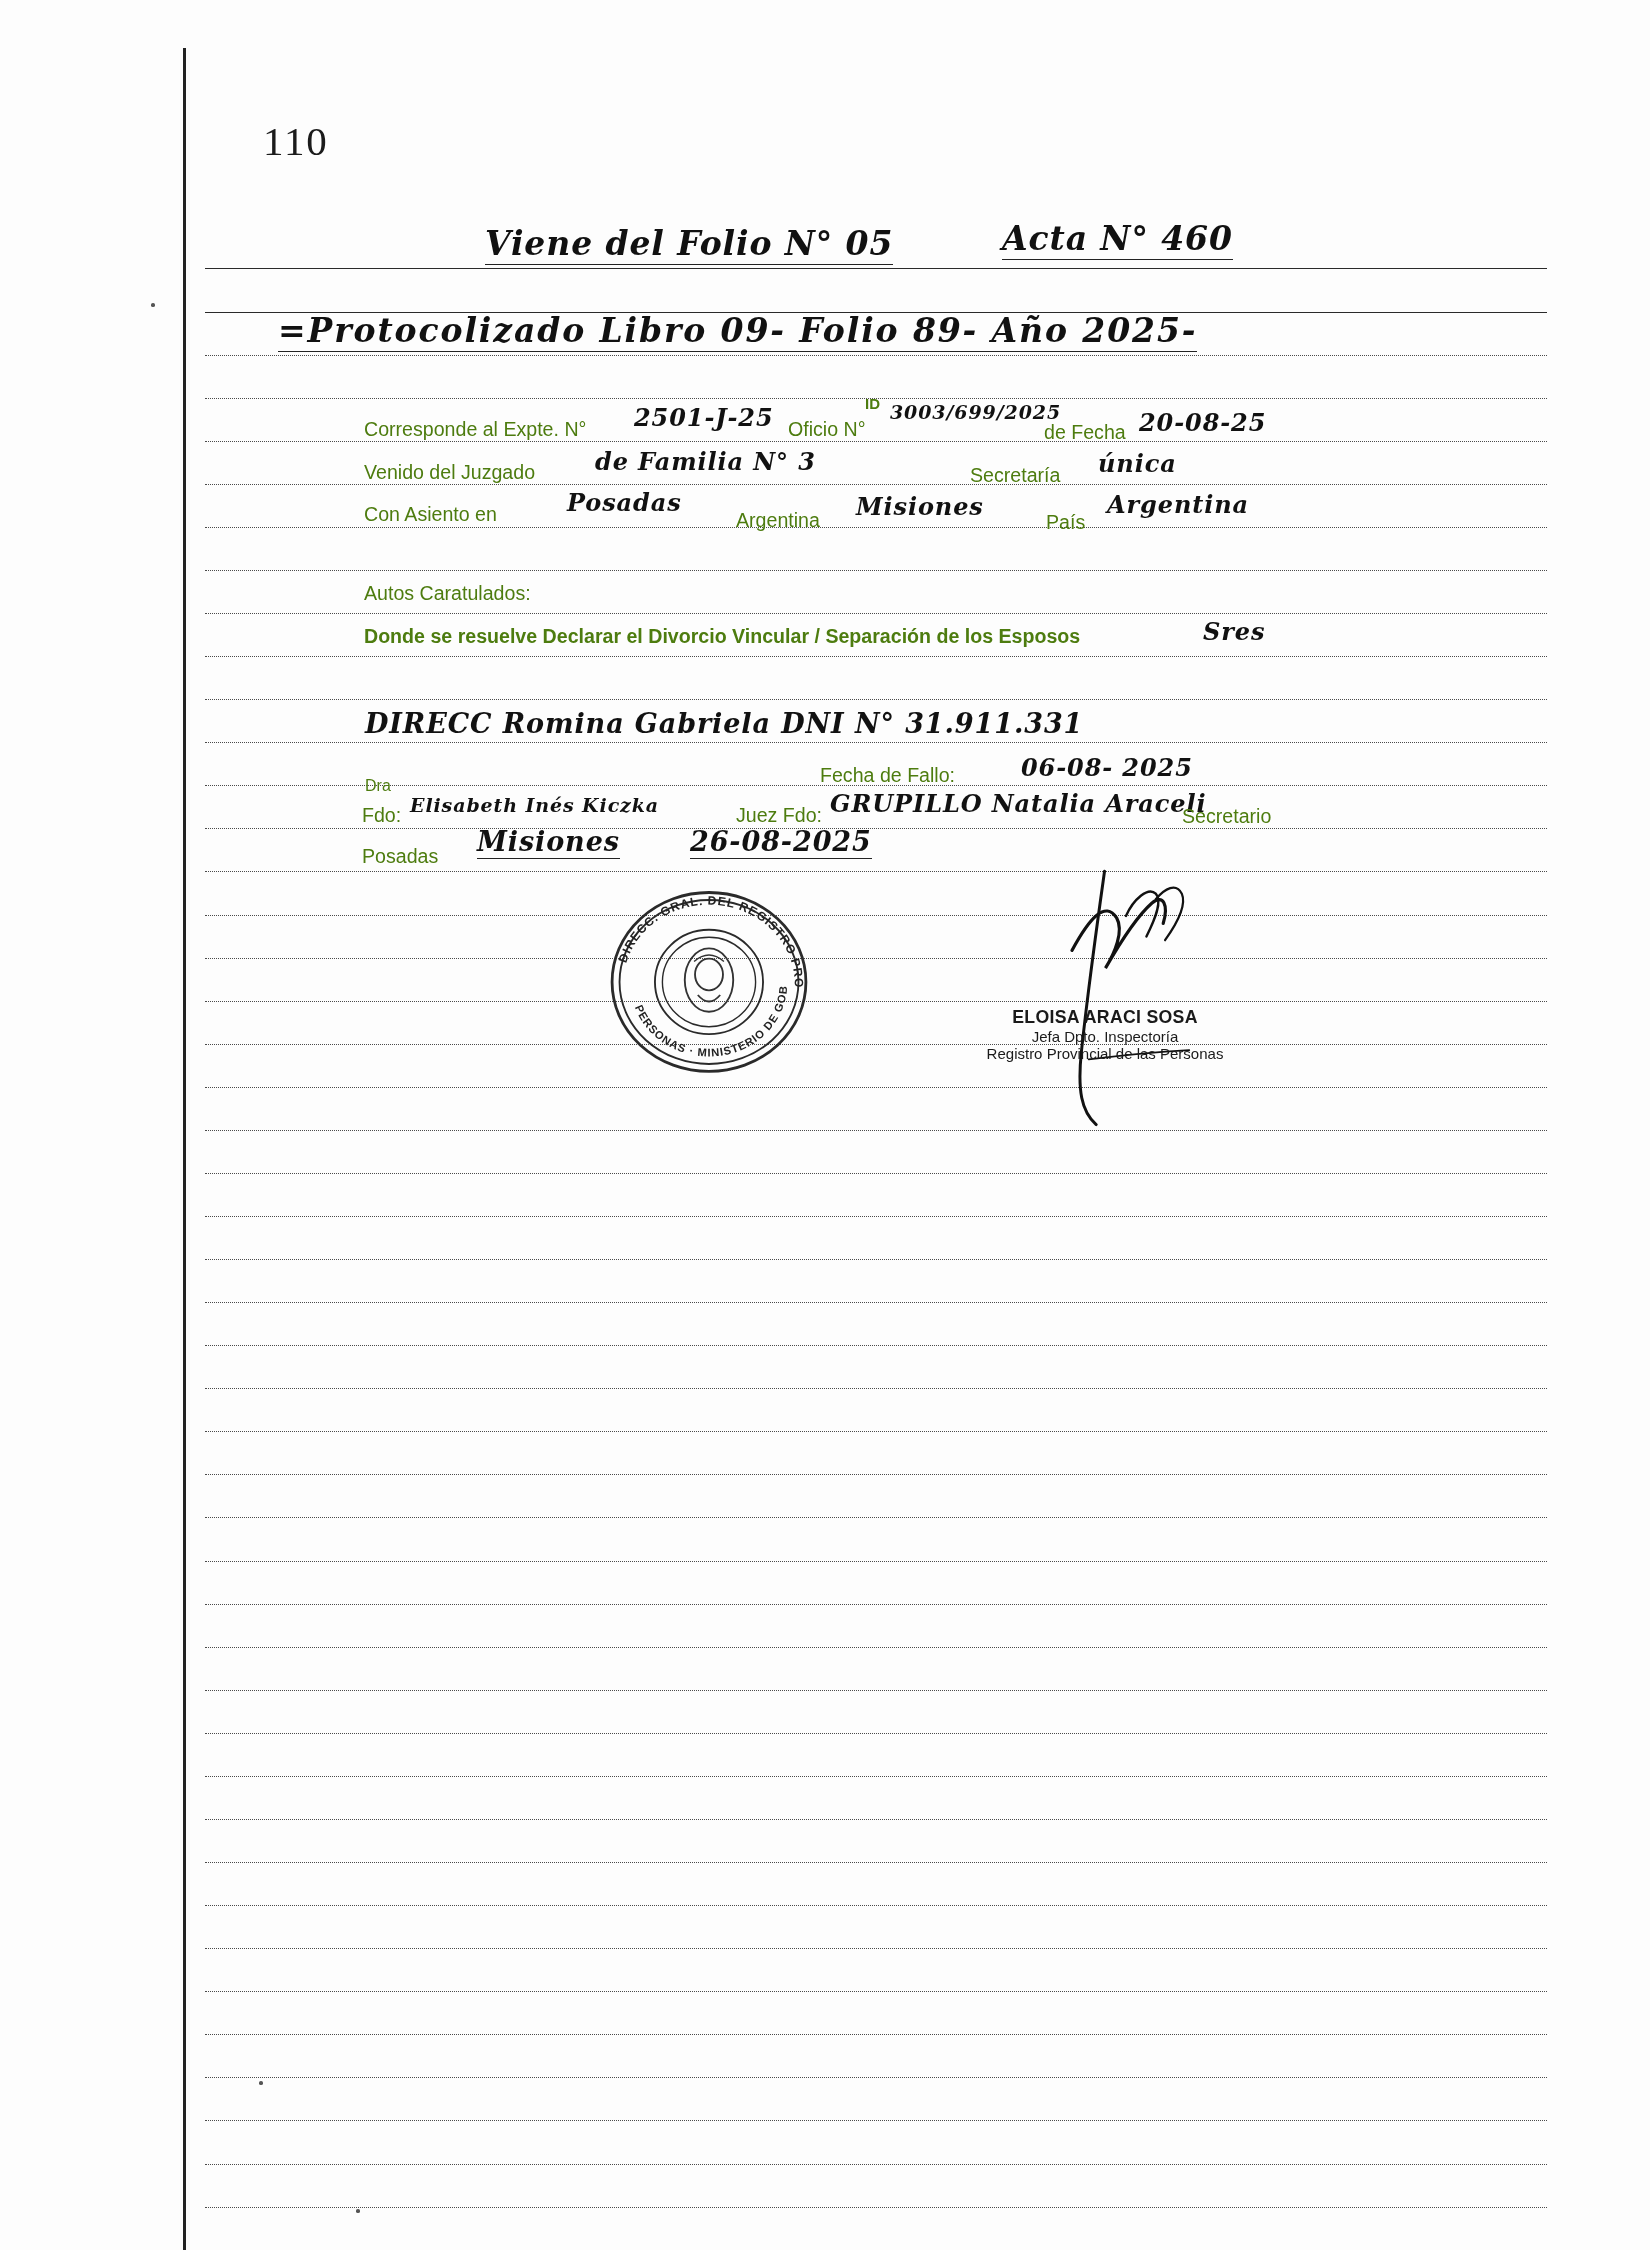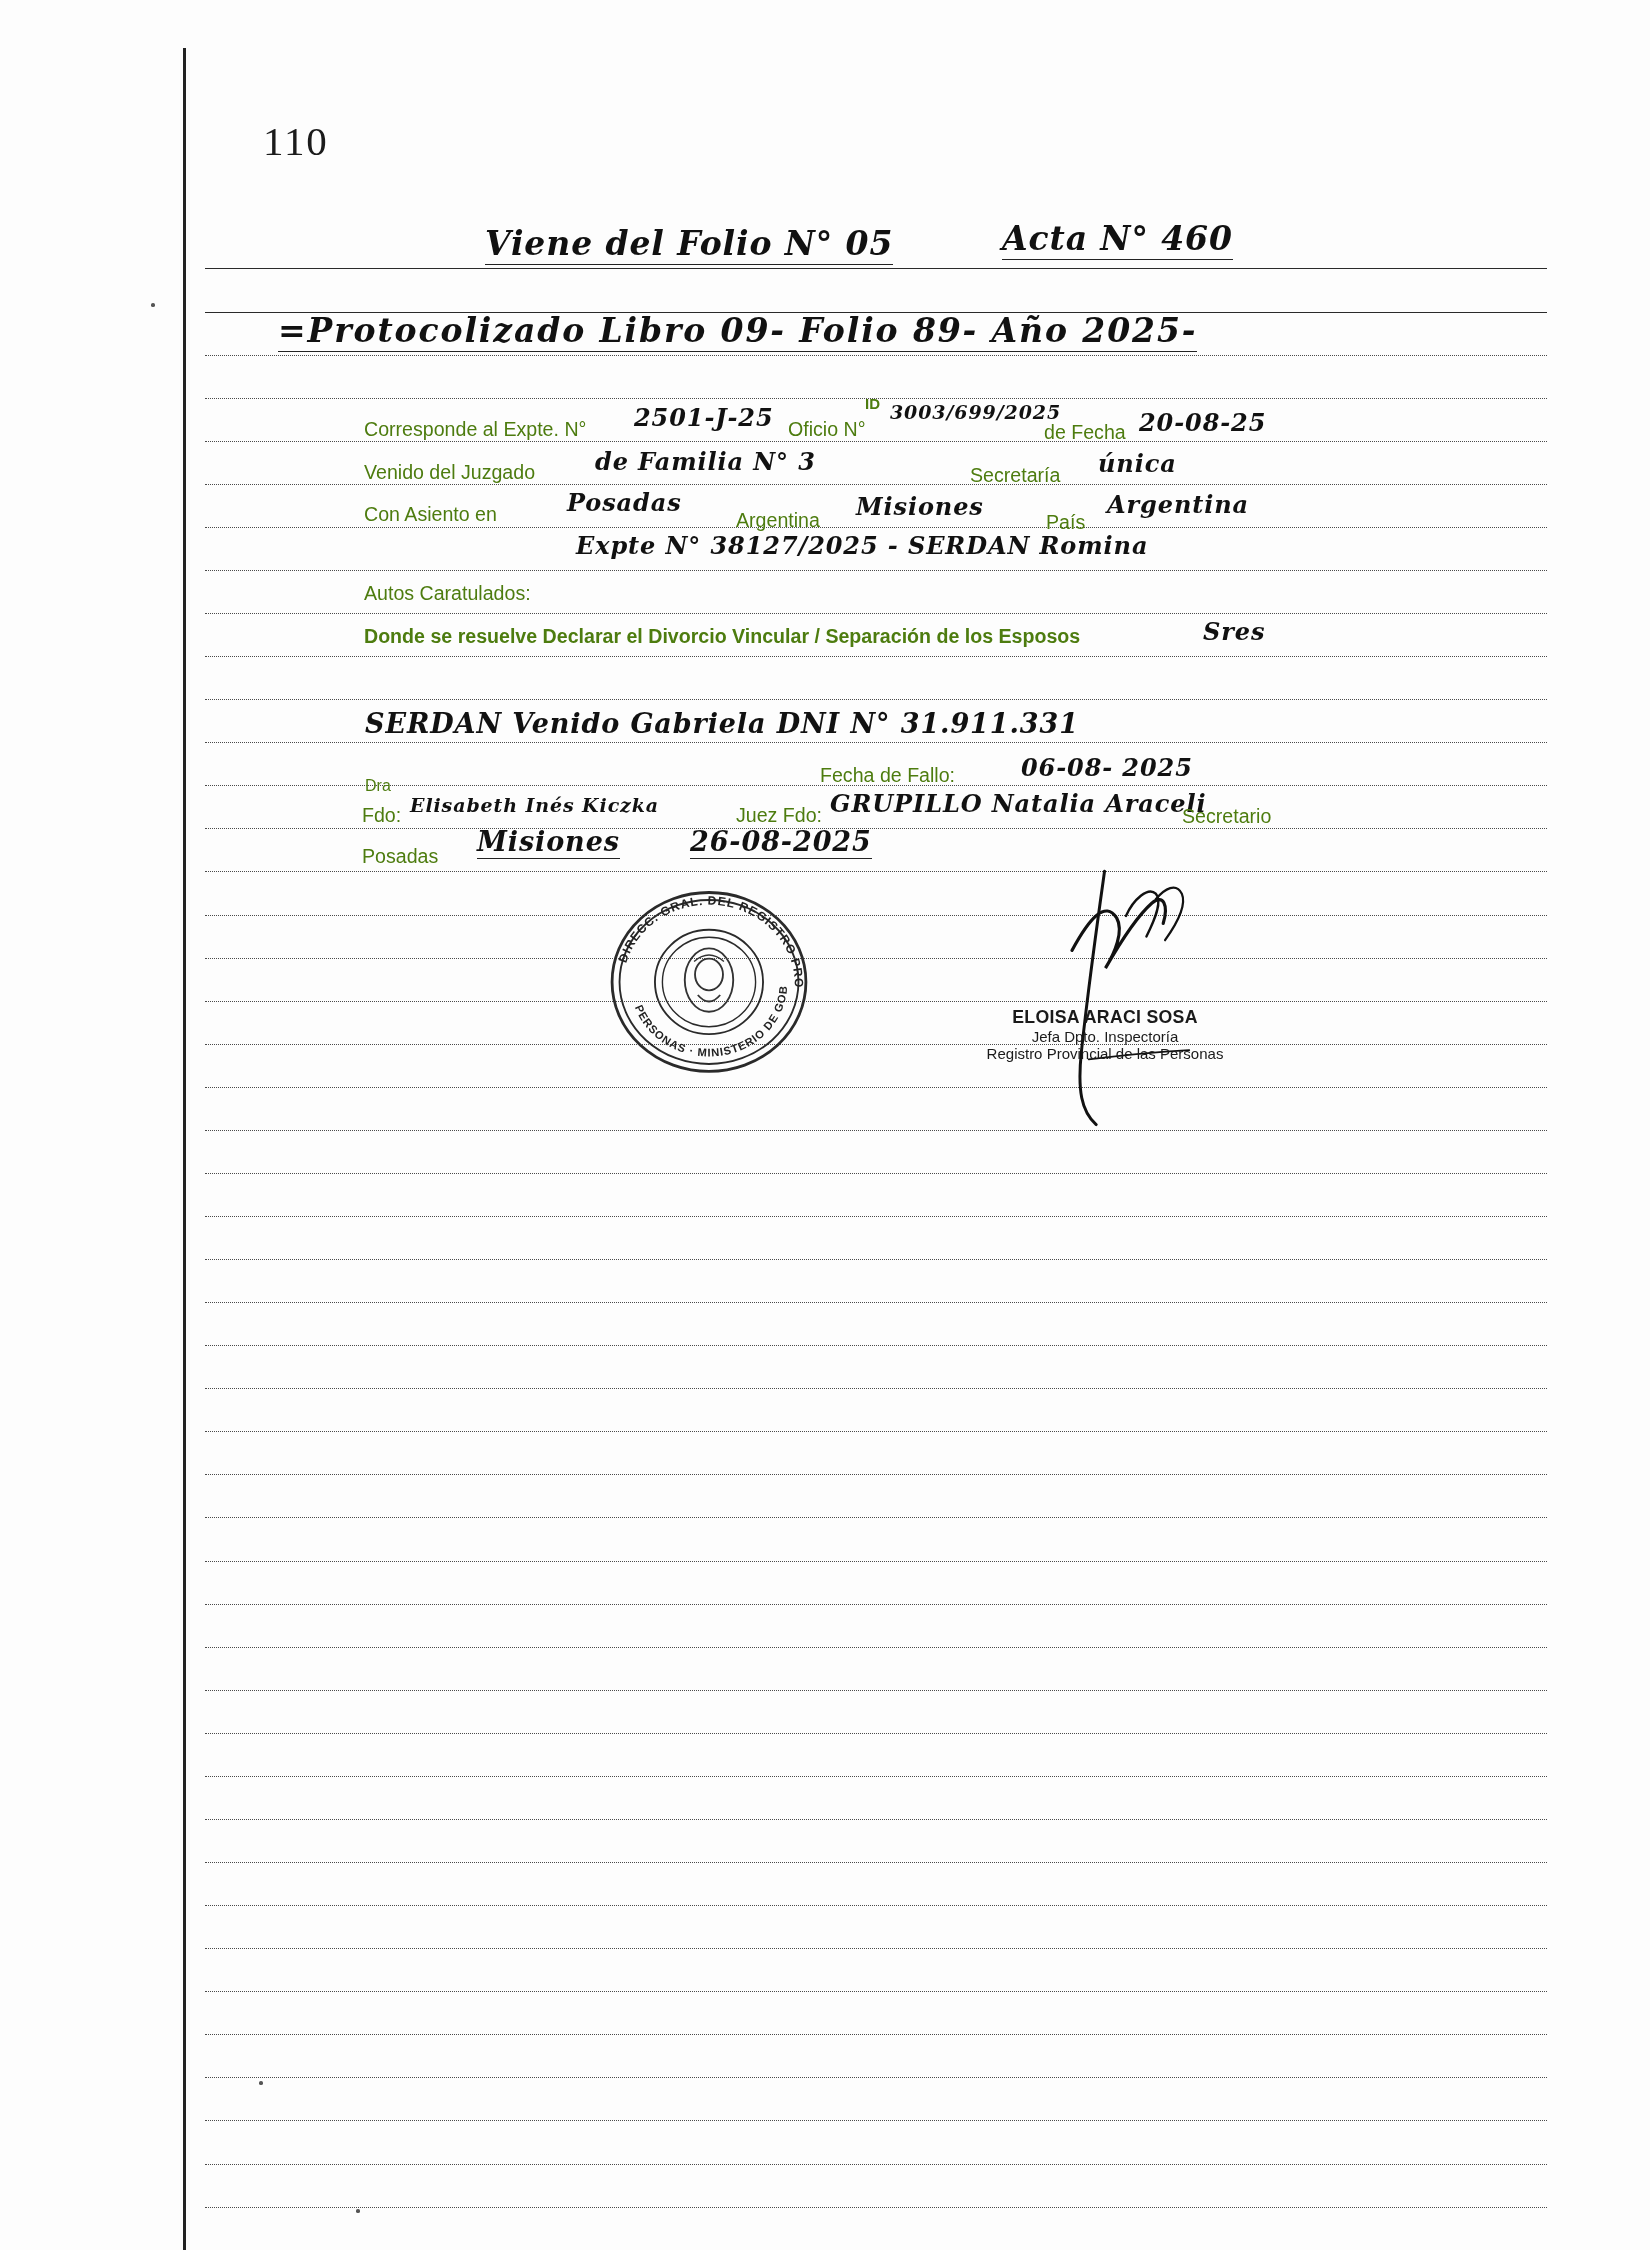--- a/index.html
+++ b/index.html
@@ -199,26 +199,25 @@
   <div class="abs hand h4" style="left:1098px; top:449px;">única</div>
 
   <div class="abs print" style="left:364px; top:503px;">Con Asiento en</div>
   <div class="abs hand h4" style="left:567px; top:488px;">Posadas</div>
   <div class="abs print" style="left:736px; top:509px;">Argentina</div>
   <div class="abs hand h4" style="left:856px; top:492px;">Misiones</div>
   <div class="abs print" style="left:1046px; top:511px;">País</div>
   <div class="abs hand h4" style="left:1107px; top:490px;">Argentina</div>
 
   <div class="abs print" style="left:364px; top:546px;margin-top:36px;">Autos Caratulados:</div>
-  <div class="abs hand h4" style="left:576px; top:531px;">Expte N° 38127/2025 - SERDAN Romina</div>
 
   <div class="abs print" style="left:364px; top:625px; font-weight:700;">Donde se resuelve Declarar el Divorcio Vincular / Separación de los Esposos</div>
   <div class="abs hand h4" style="left:1203px; top:617px;">Sres</div>
 
-  <div class="abs hand h3" style="left:365px; top:708px;">SERDAN Venido Gabriela DNI N° 31.911.331</div>
+  <div class="abs hand h3" style="left:365px; top:708px;">DIRECC Romina Gabriela DNI N° 31.911.331</div>
 
   <div class="abs print" style="left:820px; top:764px; font-weight:400;">Fecha de Fallo:</div>
   <div class="abs hand h4" style="left:1021px; top:753px;">06-08- 2025</div>
 
   <div class="abs print" style="left:362px; top:804px;">Fdo:</div>
   <div class="abs print" style="left:365px; top:777px; font-size:16px;">Dra</div>
   <div class="abs hand small-hand" style="left:410px; top:794px;">Elisabeth Inés Kiczka</div>
   <div class="abs print" style="left:736px; top:804px;">Juez Fdo:</div>
   <div class="abs hand h4" style="left:830px; top:789px;">GRUPILLO Natalia Araceli</div>
   <div class="abs print" style="left:1182px; top:805px;">Secretario</div>

